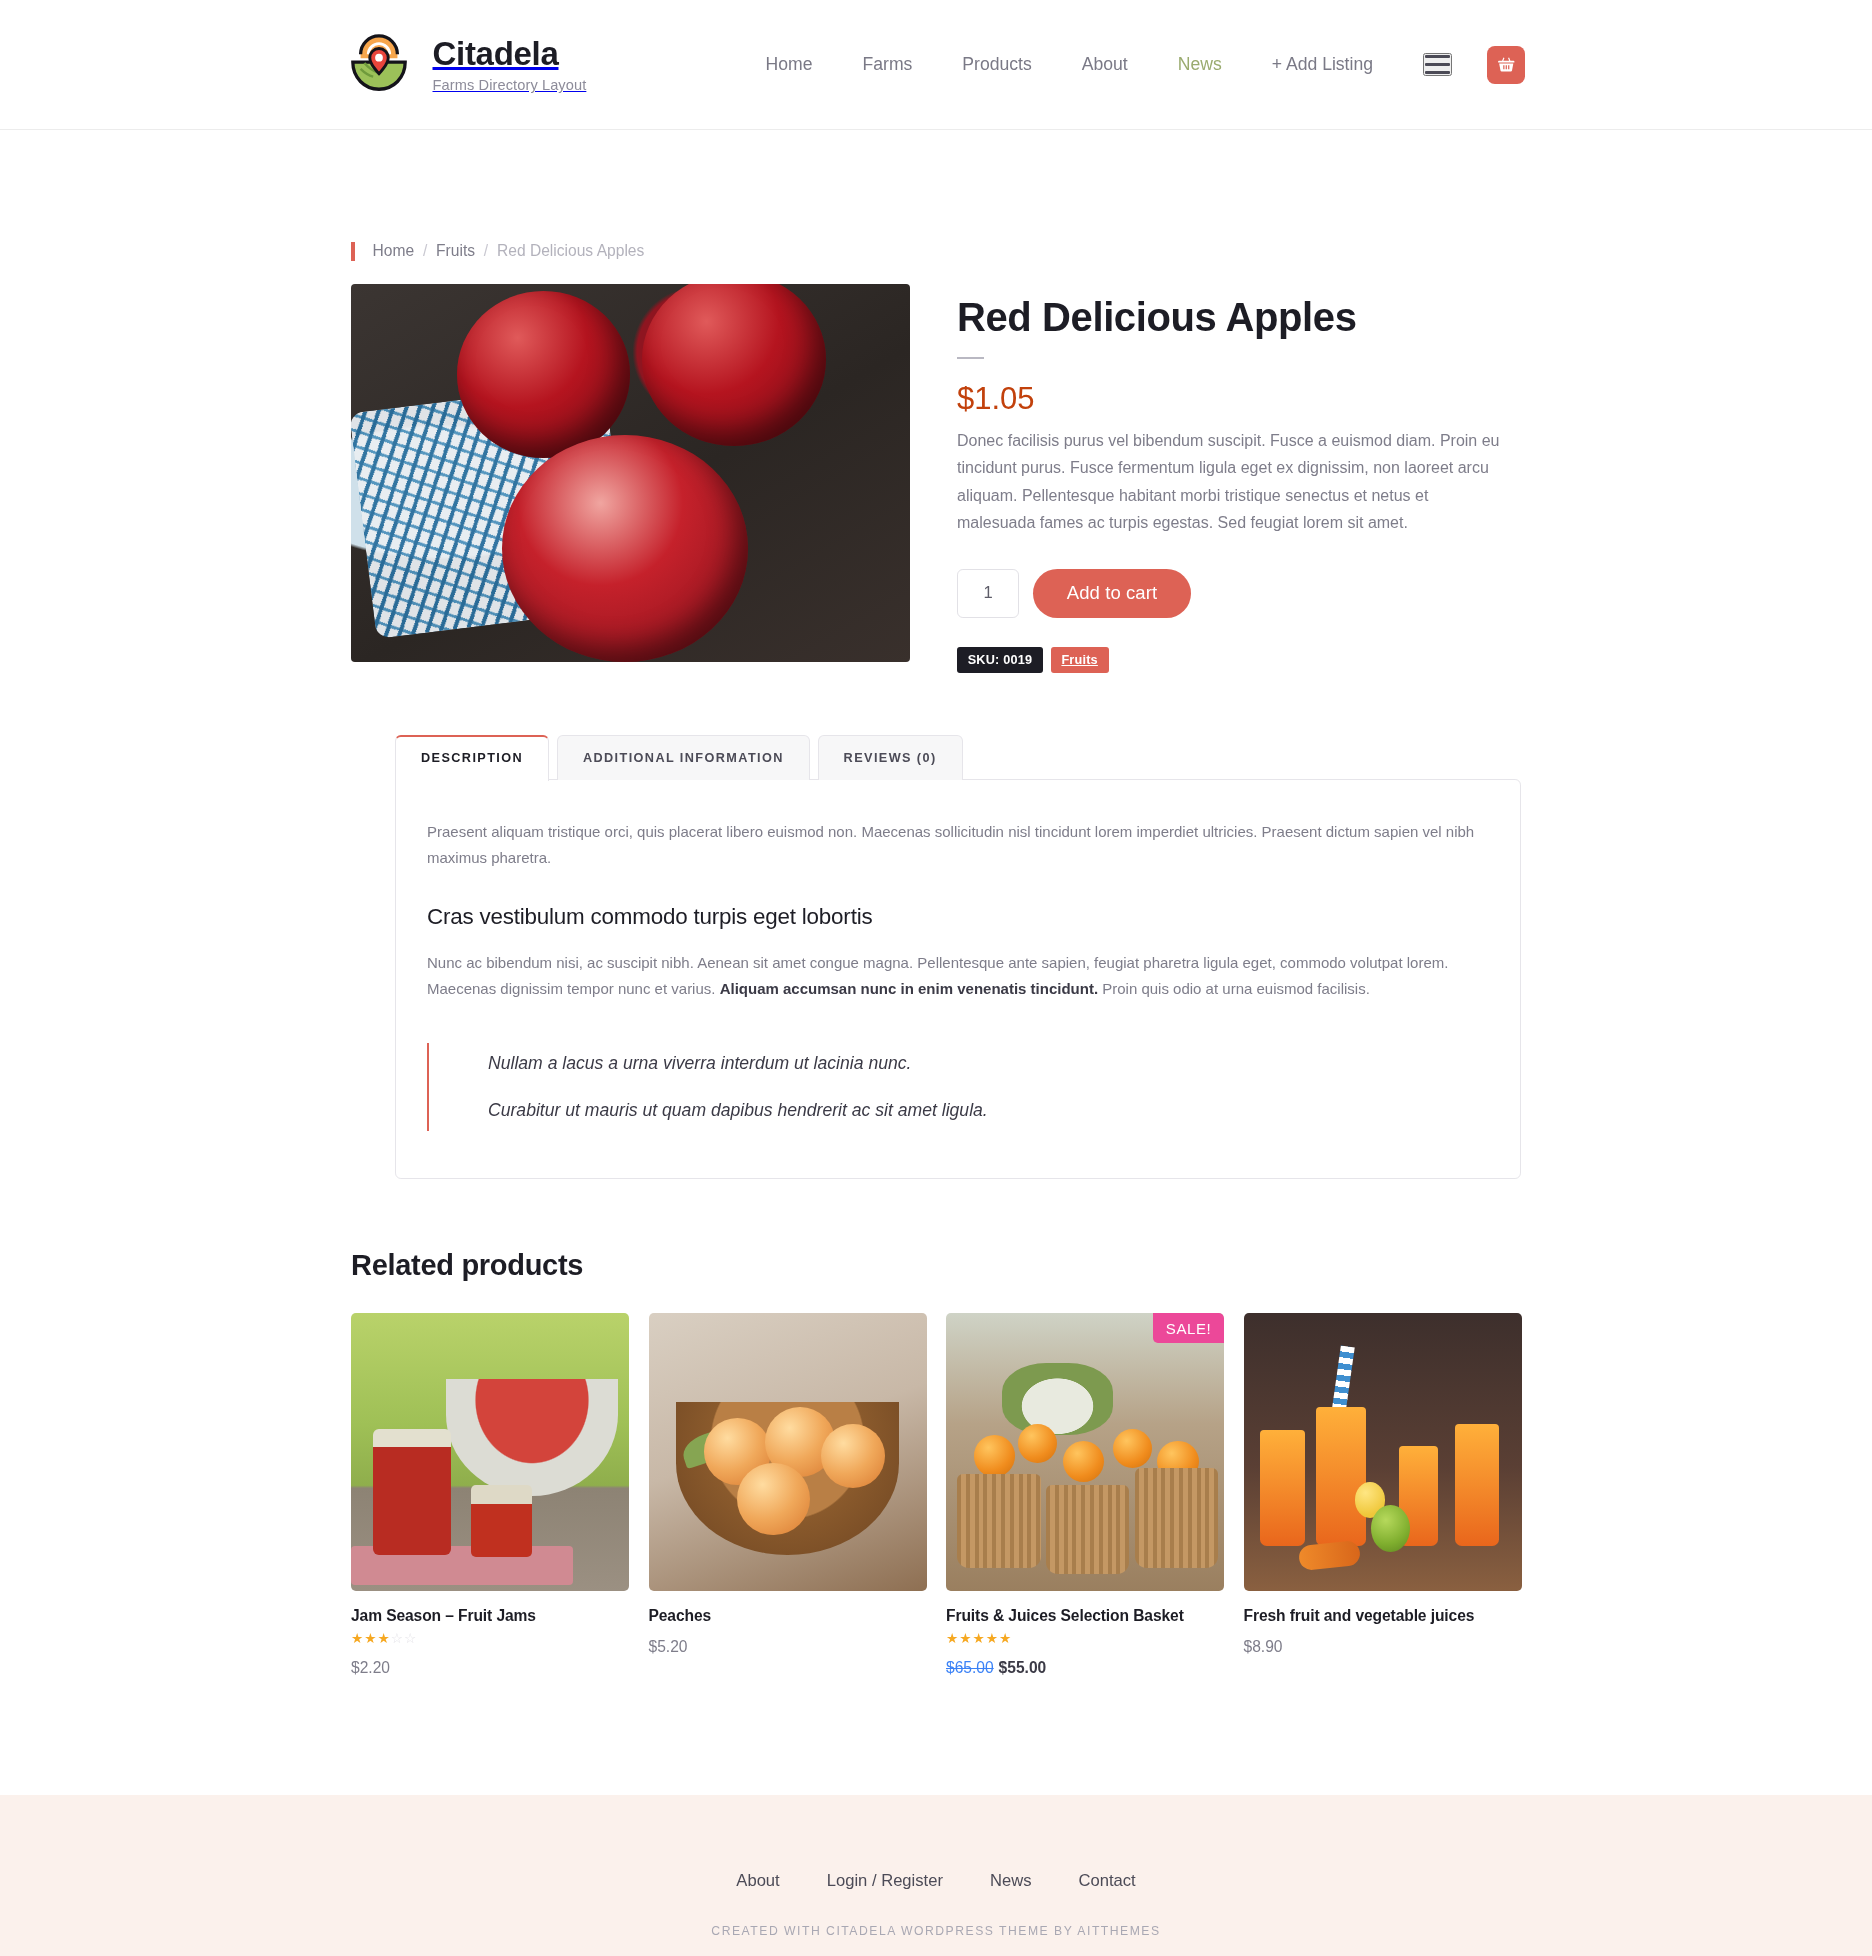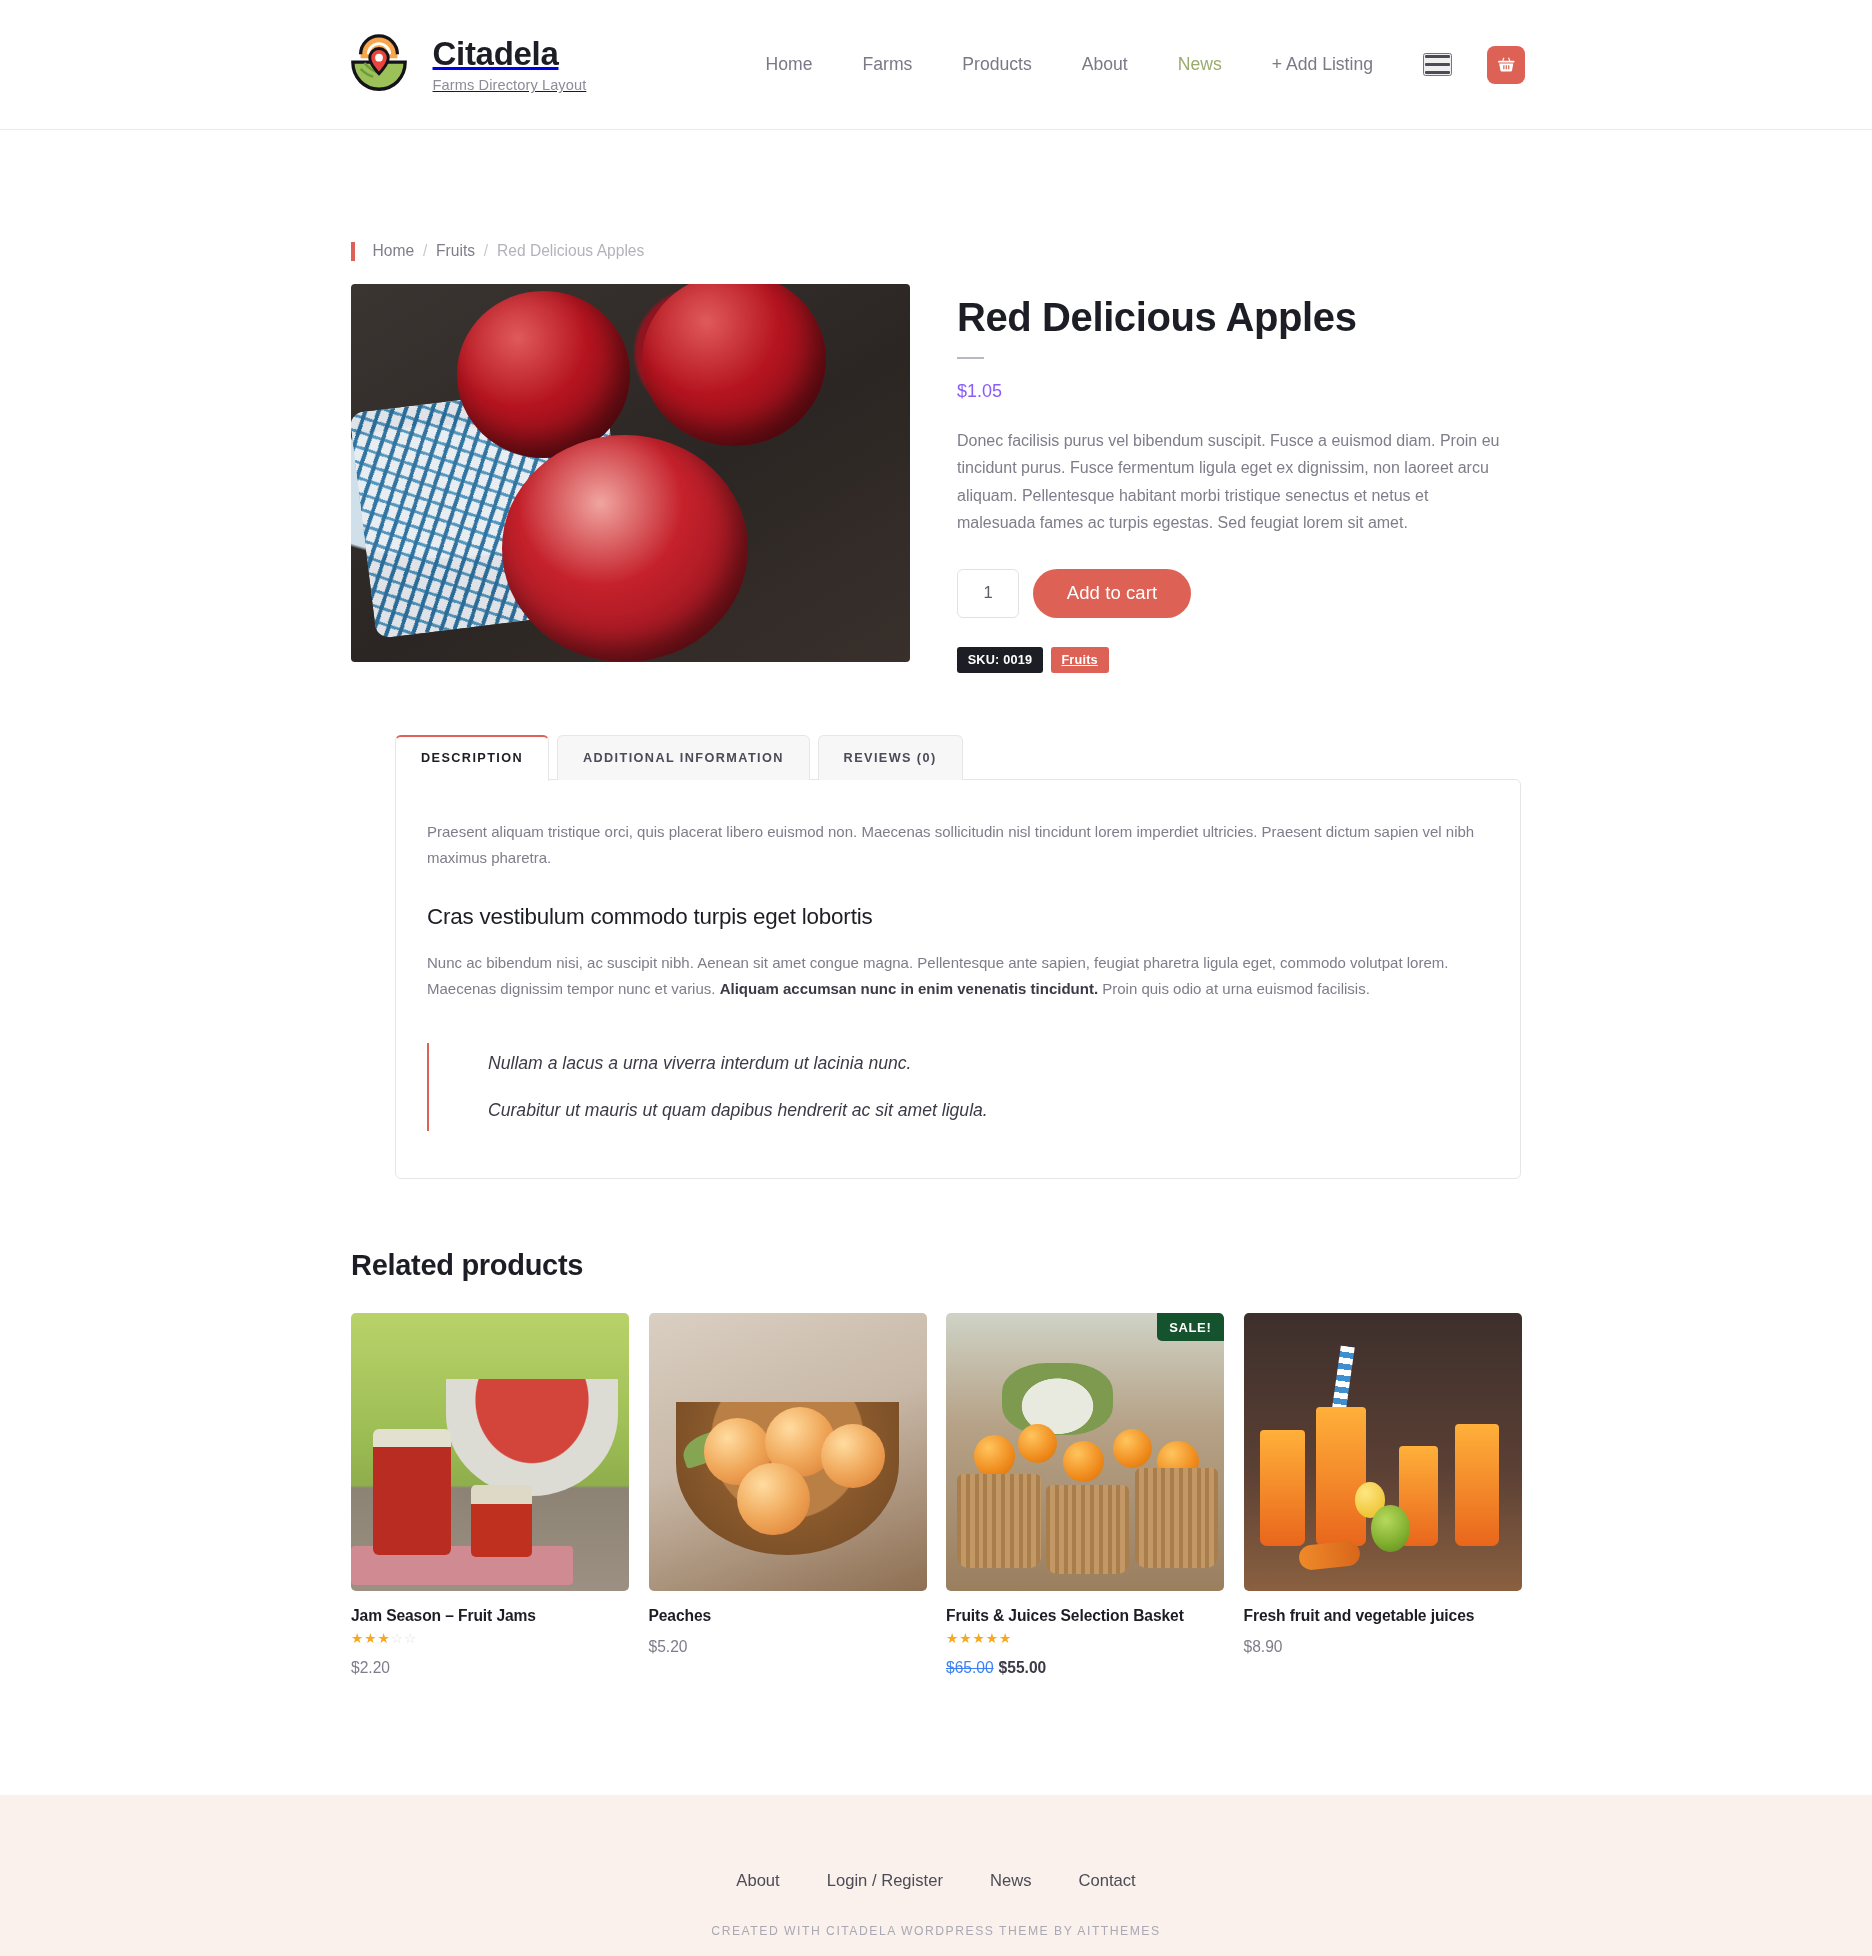--- a/index.html
+++ b/index.html
@@ -68,21 +68,21 @@
   .product-gallery {
     width: 559px; height: 378px; border-radius: 3.9px; overflow: hidden;
     flex: 0 0 auto; position: relative;
   }
   .product-summary { flex: 1; padding-top: 9.8px; }
   .product-title {
     font-size: 40px; font-weight: 700; color: #1d1d25; letter-spacing: -0.4px;
     line-height: 1.15;
   }
   .title-rule { width: 27px; height: 2px; background: #b9b8c2; margin: 17.6px 0 21.5px; }
-  .product-price { font-size: 18px; color: #8b5cf6; margin-bottom: 25px; }
+  .product-price { font-size: 31px; color: #c2410c; margin-bottom: 10px; }
   .product-desc { font-size: 16px; line-height: 1.72; color: #7e7d8a; max-width: 546px; }
 
   .cart-row { display: flex; align-items: center; gap: 13.7px; margin-top: 32px; }
   .qty-input {
     width: 62px; height: 49px; border: 1px solid #e2e1e6; border-radius: 5.9px;
     text-align: center; font-size: 16.6px; color: #5d5c68; background: #fff;
     font-family: "Liberation Sans", sans-serif;
   }
   .add-to-cart {
     height: 49px; padding: 0 34px; border: none; border-radius: 24.4px;
@@ -134,22 +134,22 @@
   
   .related { margin-top: 70px; }
   .related-title { font-size: 29px; font-weight: 700; color: #1d1d25; letter-spacing: -0.3px; }
   .product-grid { display: flex; gap: 19.5px; margin-top: 31px; }
   .product-card { width: 278px; }
   .card-image {
     width: 278px; height: 278px; border-radius: 4.9px; overflow: hidden;
     position: relative;
   }
   .sale-badge {
-    position: absolute; top: 0; right: 0; background: #14532d; color: #fff;
-    font-size: 13px; font-weight: 700; letter-spacing: 0.6px;
+    position: absolute; top: 0; right: 0; background: #ec4899; color: #fff;
+    font-size: 15px; font-weight: 400; letter-spacing: 0.6px;
     padding: 6.8px 12.7px; border-radius: 0 4.9px 0 4.9px;
   }
   .card-name {
     margin-top: 16.6px; font-size: 15.6px; font-weight: 700; color: #1d1d25;
     letter-spacing: -0.1px;
   }
   .stars { margin-top: 6.8px; font-size: 13.7px; letter-spacing: 1px; color: #e4e3e8; line-height: 1; }
   .stars .on { color: #f6a821; }
   .card-price { margin-top: 12.7px; font-size: 15.6px; color: #7e7d8a; }
   .card-price .old { text-decoration: line-through; color: #3b82f6; margin-right: 4.9px; }

